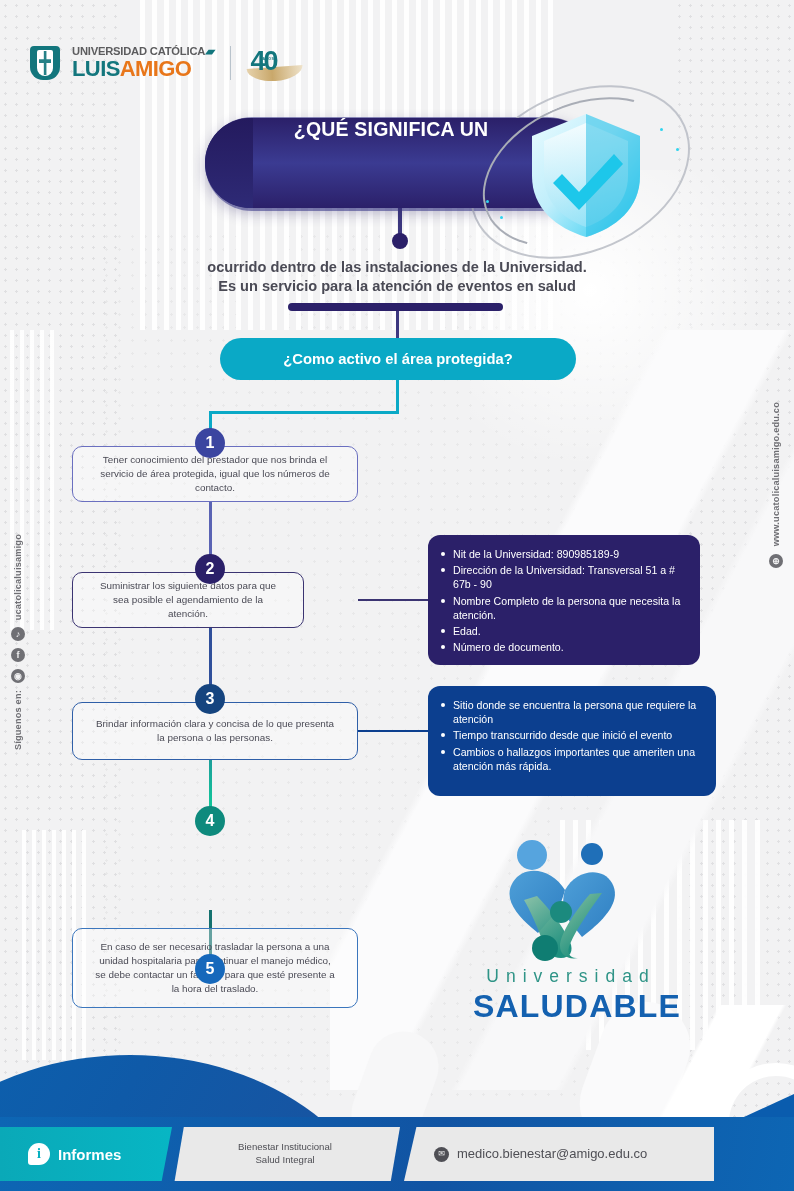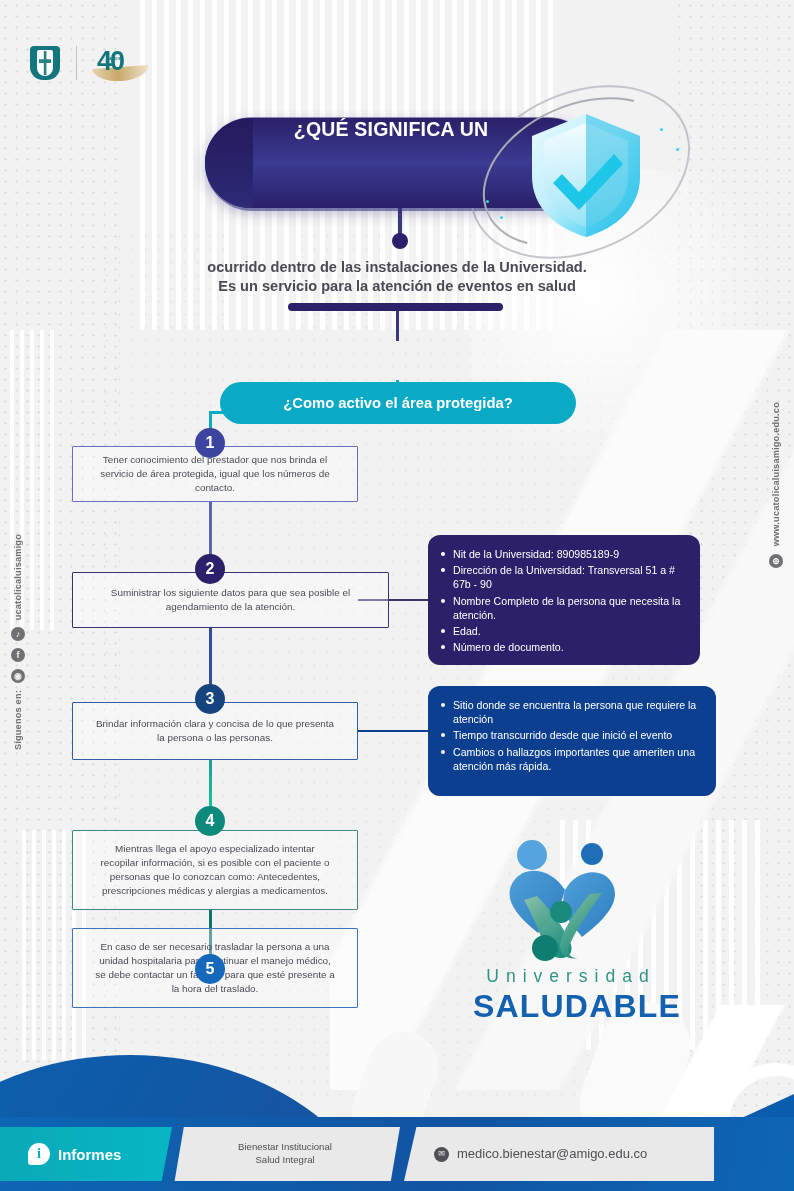--- a/index.html
+++ b/index.html
@@ -177,26 +177,26 @@
   }
   .node-dot{
     position:absolute; left:392px; top:233px; width:16px; height:16px;
     background:#2b2069; border-radius:50%; z-index:11;
   }
 
   
   .q-pill{
     position:absolute; left:220px; top:338px; width:356px; height:42px;
     background:#0aa9c6; border-radius:21px; display:flex; align-items:center; justify-content:center;
-    color:#fff; font-size:14.8px; font-weight:700; z-index:10;margin-top:44px;
+    color:#fff; font-size:14.8px; font-weight:700; z-index:10;
   }
 
   
   .step-box{
-    position:absolute; border-radius:1px; background:rgba(255,255,255,.35);
+    position:absolute; border-radius:10px; background:rgba(255,255,255,.35);
     display:flex; align-items:center; justify-content:center; text-align:center;
     color:#4a4a55; font-size:9.9px; line-height:1.42; padding:10px 22px; z-index:8;
   }
   .num{
     position:absolute; width:30px; height:30px; border-radius:50%;
     color:#fff; font-size:16px; font-weight:800;
     display:flex; align-items:center; justify-content:center; z-index:12;
   }
   .detail-box{
     position:absolute; border-radius:12px; color:#fff; padding:12px 14px 12px 12px; z-index:9;
@@ -277,20 +277,24 @@
   <div class="bg-pill2"></div>
 
   <div class="wave-left"></div>
   <div class="wave-right"></div>
   <div class="wave-right2"></div>
   <div class="wave-white-diag"></div>
   <div class="ring-br"></div>
 
   <div class="logo-wrap">
     <div class="shield-mark"></div>
+    <div class="logo-text">
+      <div class="logo-l1"><span>UNIVERSIDAD CATÓLICA</span><span class="slash">▰</span></div>
+      <div class="logo-l2"><span class="a">LUIS</span><span class="b">AMIGO</span></div>
+    </div>
     <div class="logo-div"></div>
     <div class="anniv">
       <div class="anniv-swoosh"></div>
       <div class="anniv-txt">40</div>
       <div class="anniv-sub">AÑOS</div>
     </div>
   </div>
 
   <div class="title-shadow"></div>
   <div class="title-banner">
@@ -344,21 +348,21 @@
   <div class="ln-cy" style="left:209px;top:411px;width:3px;height:32px;"></div>
 
   <div class="step-box" style="left:72px;top:446px;width:286px;height:56px;border:1.4px solid #6a6fc0;">
     <span>Tener conocimiento del prestador que nos brinda el servicio de área protegida, igual que los números de contacto.</span>
   </div>
   <div class="num" style="left:195px;top:428px;background:#3b45a0;">
     <span>1</span>
   </div>
   <div class="ln" style="left:209px;top:502px;width:2.5px;height:69px;background:#5a63b4;"></div>
 
-  <div class="step-box" style="left:72px;top:572px;width:317px;height:56px;border:1.4px solid #3b3472;">
+  <div class="step-box" style="left:72px;top:572px;width:232px;height:56px;border:1.4px solid #3b3472;">
     <span>Suministrar los siguiente datos para que sea posible el agendamiento de la atención.</span>
   </div>
   <div class="num" style="left:195px;top:554px;background:#2b2069;">
     <span>2</span>
   </div>
   <div class="ln" style="left:358px;top:599px;width:72px;height:2px;background:#3b3472;"></div>
 
   <div class="detail-box" style="left:428px;top:535px;width:272px;height:130px;background:#2b2069;">
     <ul>
       <li>Nit de la Universidad: 890985189-9</li>
@@ -382,23 +386,20 @@
   <div class="detail-box" style="left:428px;top:686px;width:288px;height:110px;background:#0c3f8f;">
     <ul>
       <li>Sitio donde se encuentra la persona que requiere la atención</li>
       <li>Tiempo transcurrido desde que inició el evento</li>
       <li>Cambios o hallazgos importantes que ameriten una atención más rápida.</li>
     </ul>
   </div>
 
   <div class="ln" style="left:209px;top:760px;width:2.5px;height:66px;background:linear-gradient(180deg,#1d9f9a,#0bd79a);"></div>
 
-  <div class="step-box" style="left:72px;top:830px;width:286px;height:80px;border:1.4px solid #3d8a84;">
-    <span>Mientras llega el apoyo especializado intentar recopilar información, si es posible con el paciente o personas que lo conozcan como: Antecedentes, prescripciones médicas y alergias a medicamentos.</span>
-  </div>
   <div class="num" style="left:195px;top:806px;background:#0e8a7d;">
     <span>4</span>
   </div>
   <div class="ln" style="left:209px;top:910px;width:2.5px;height:58px;background:#14716f;"></div>
 
   <div class="step-box" style="left:72px;top:928px;width:286px;height:80px;border:1.4px solid #3b76bd;">
     <span>En caso de ser necesario trasladar la persona a una  unidad hospitalaria para continuar el manejo médico, se debe contactar un familiar para que esté presente a la hora del traslado.</span>
   </div>
   <div class="num" style="left:195px;top:954px;background:#1668bb;">
     <span>5</span>

